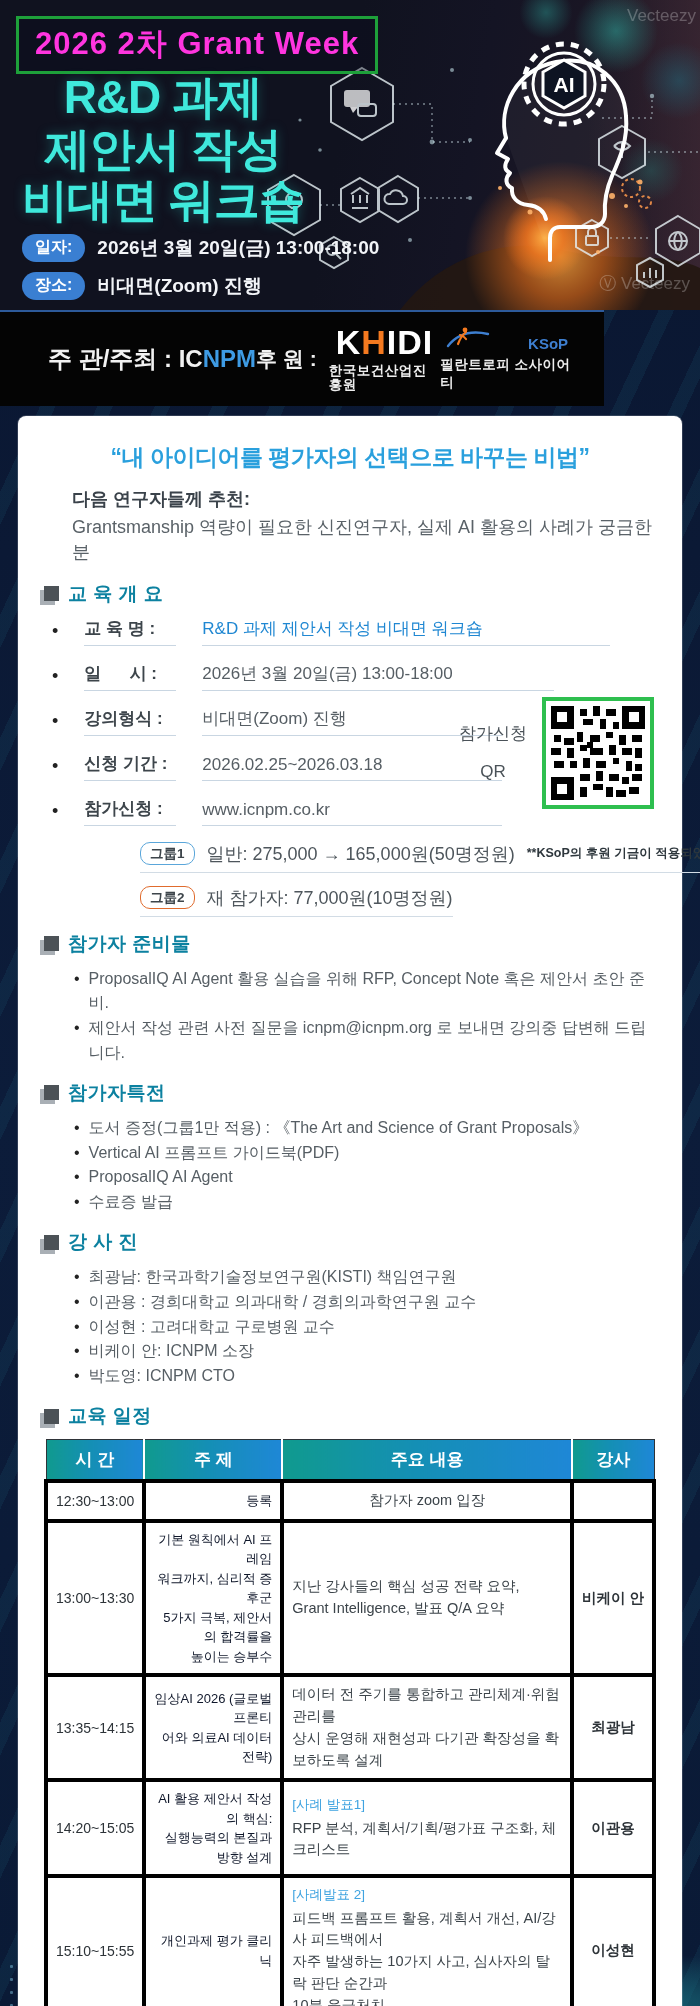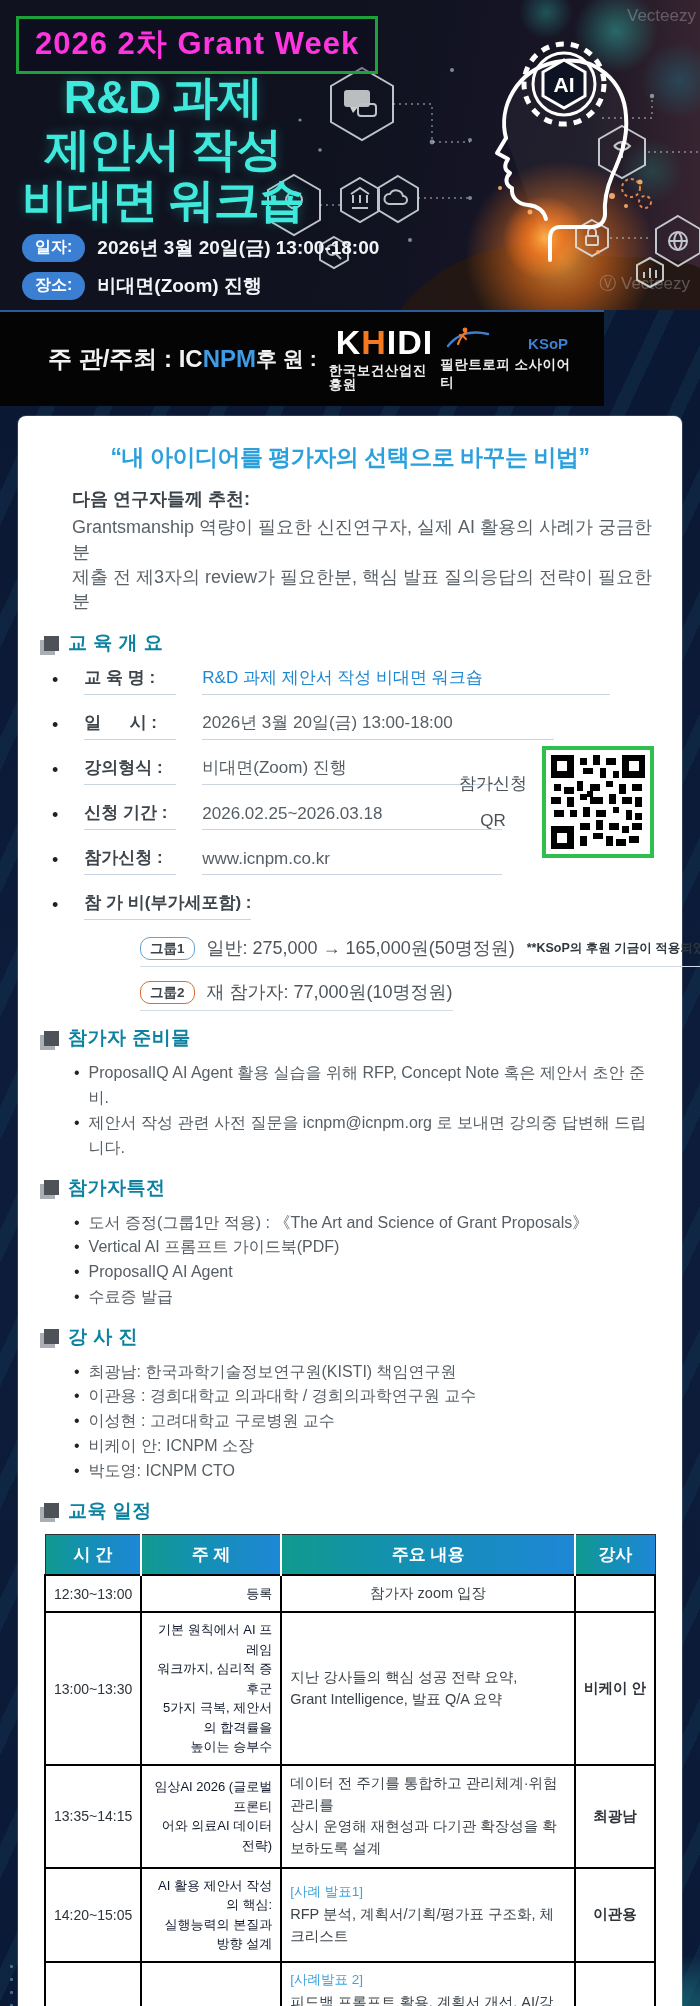--- a/index.html
+++ b/index.html
@@ -130,21 +130,21 @@
   table.schedule{ width:100%; border-collapse:collapse; margin-top:2px;
     border:1.5px solid #2e3338; }
   table.schedule col.c-time{ width:13%; } table.schedule col.c-topic{ width:24.5%; }
   table.schedule col.c-content{ width:51.5%; } table.schedule col.c-lect{ width:11%; }
   .schedule thead th{
     background:linear-gradient(90deg,#109a8e 0%, #148fb4 45%, #1e87d6 100%);
     color:#fff; font-size:17px; font-weight:800; padding:8px 4px; border:none;
   }
   .schedule thead th + th{ border-left:2px solid #fff; }
   .schedule thead{ background:linear-gradient(90deg,#109a8e 0%, #1e87d6 100%); }
-  .schedule td{ border:2px solid #000000; padding:7px 8px; vertical-align:middle; }
+  .schedule td{ border:4px solid #000000; padding:7px 8px; vertical-align:middle; }
   .td-time{ text-align:center; font-size:14px; color:#2d3338; white-space:nowrap; }
   .td-topic{ text-align:right; font-size:13px; color:#0f172a; line-height:1.5; }
   .td-content{ text-align:left; font-size:14.5px; color:#3c444a; line-height:1.5; padding-left:14px; }
   .td-content.center{ text-align:center; }
   .td-lect{ text-align:center; font-size:14.5px; font-weight:600; color:#2d3338; white-space:nowrap; }
   .pre{ white-space:pre-line; }
   .tag{ display:block; color:#3fa3e0; font-size:13.5px; margin-bottom:2px; }
   .tag:empty{ display:none; }
 </style>
 </head>
@@ -303,21 +303,20 @@
     </div>
   </div>
 
   <div class="card">
 
     <div class="quote">“내 아이디어를 평가자의 선택으로 바꾸는 비법”</div>
 
     <div class="recommend">
       <div class="r-title">다음 연구자들께 추천:</div>
       <div class="r-line">Grantsmanship 역량이 필요한 신진연구자, 실제 AI 활용의 사례가 궁금한분</div>
-      <div class="r-line">제출 전 제3자의 review가 필요한분, 핵심 발표 질의응답의 전략이 필요한 분</div>
     </div>
 
     <div class="overview">
       <div class="sec-head">
         <span class="sq"></span>
         <span class="sec-title">교 육 개 요</span>
       </div>
 
       <div class="ov-row">
         <span class="ov-label">교 육 명 :</span>
@@ -331,23 +330,20 @@
         <span class="ov-label">강의형식 :</span>
         <span class="ov-value v2">비대면(Zoom) 진행</span>
       </div>
       <div class="ov-row">
         <span class="ov-label">신청 기간 :</span>
         <span class="ov-value v3">2026.02.25~2026.03.18</span>
       </div>
       <div class="ov-row">
         <span class="ov-label">참가신청 :</span>
         <span class="ov-value v4">www.icnpm.co.kr</span>
-      </div>
-      <div class="ov-row nolabelline">
-        <span class="ov-label">참 가 비(부가세포함) :</span>
       </div>
 
       <div class="qr-wrap">
         <div class="qr-caption">
           <div>참가신청</div>
           <div>QR</div>
         </div>
         <div class="qr-box">
           <svg viewBox="0 0 29 29" shape-rendering="crispEdges">
             <rect width="29" height="29" fill="#fff"></rect>

